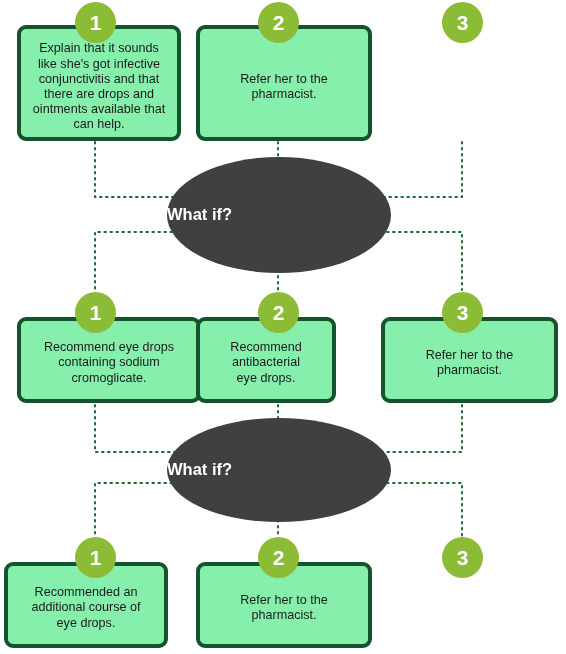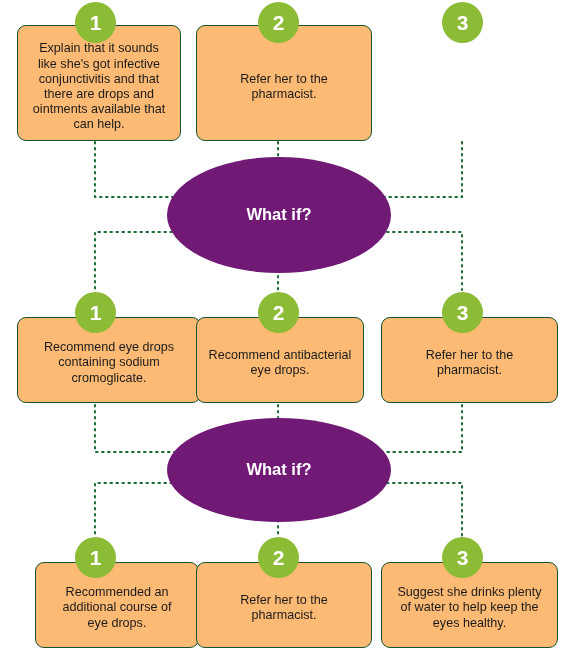--- a/index.html
+++ b/index.html
@@ -32,22 +32,22 @@
     width: 566px;
     height: 654px;
     z-index: 1;
     pointer-events: none;
   }
 
   
   .option-box {
     position: absolute;
     box-sizing: border-box;
-    background: #fdba74;
-    border: 1px solid #14532d;
+    background: #86efac;
+    border: 4px solid #14532d;
     border-radius: 9px;
     z-index: 2;
     display: flex;
     align-items: center;
     justify-content: center;
   }
   .option-text {
     display: block;
     width: 100%;
     padding: 0 7px;
@@ -80,26 +80,26 @@
     color: #ffffff;
     font-size: 21px;
     font-weight: bold;
     line-height: 1;
     letter-spacing: 0;
   }
 
   
   .whatif {
     position: absolute;
-    background: #701a75;
+    background: #404040;
     border-radius: 50%;
     z-index: 4;
     display: flex;
     flex-direction: column;
-    align-items: center;
+    align-items: flex-start;
     justify-content: center;
     text-align: center;
   }
   .whatif .whatif-title {
     color: #ffffff;
     font-size: 16.5px;
     font-weight: bold;
     line-height: 19px;
     margin-bottom: 1px;
   }
@@ -163,21 +163,21 @@
 
   <div class="whatif" style="left:167px; top:157px; width:224px; height:116px;">
     <span class="whatif-title">What if?</span>
   </div>
 
   <div class="option-box r2" style="left:17px; top:317px; width:184px; height:86px;">
     <span class="option-text">Recommend eye drops
 containing sodium
 cromoglicate.</span>
   </div>
-  <div class="option-box r2" style="left:196px; top:317px; width:168px; height:86px;justify-content:center;">
+  <div class="option-box r2" style="left:196px; top:317px; width:140px; height:86px;justify-content:center;">
     <span class="option-text">Recommend antibacterial
 eye drops.</span>
   </div>
   <div class="option-box r2" style="left:381px; top:317px; width:177px; height:86px;">
     <span class="option-text">Refer her to the
 pharmacist.</span>
   </div>
 
   <div class="step-circle" style="left:75px; top:292px;">
     <span class="num">1</span>
@@ -186,34 +186,29 @@
     <span class="num">2</span>
   </div>
   <div class="step-circle" style="left:442px; top:292px;">
     <span class="num">3</span>
   </div>
 
   <div class="whatif" style="left:167px; top:418px; width:224px; height:104px;">
     <span class="whatif-title">What if?</span>
   </div>
 
-  <div class="option-box r3" style="left:35px; top:562px; width:164px; height:86px;">
+  <div class="option-box r3" style="left:4px; top:562px; width:164px; height:86px;">
     <span class="option-text">Recommended an
 additional course of
 eye drops.</span>
   </div>
   <div class="option-box r3" style="left:196px; top:562px; width:176px; height:86px;">
     <span class="option-text">Refer her to the
 pharmacist.</span>
   </div>
-  <div class="option-box r3" style="left:381px; top:562px; width:177px; height:86px;">
-    <span class="option-text">Suggest she drinks plenty
-of water to help keep the
-eyes healthy.</span>
-  </div>
 
   <div class="step-circle" style="left:75px; top:537px;">
     <span class="num">1</span>
   </div>
   <div class="step-circle" style="left:258px; top:537px;">
     <span class="num">2</span>
   </div>
   <div class="step-circle" style="left:442px; top:537px;">
     <span class="num">3</span>
   </div>

